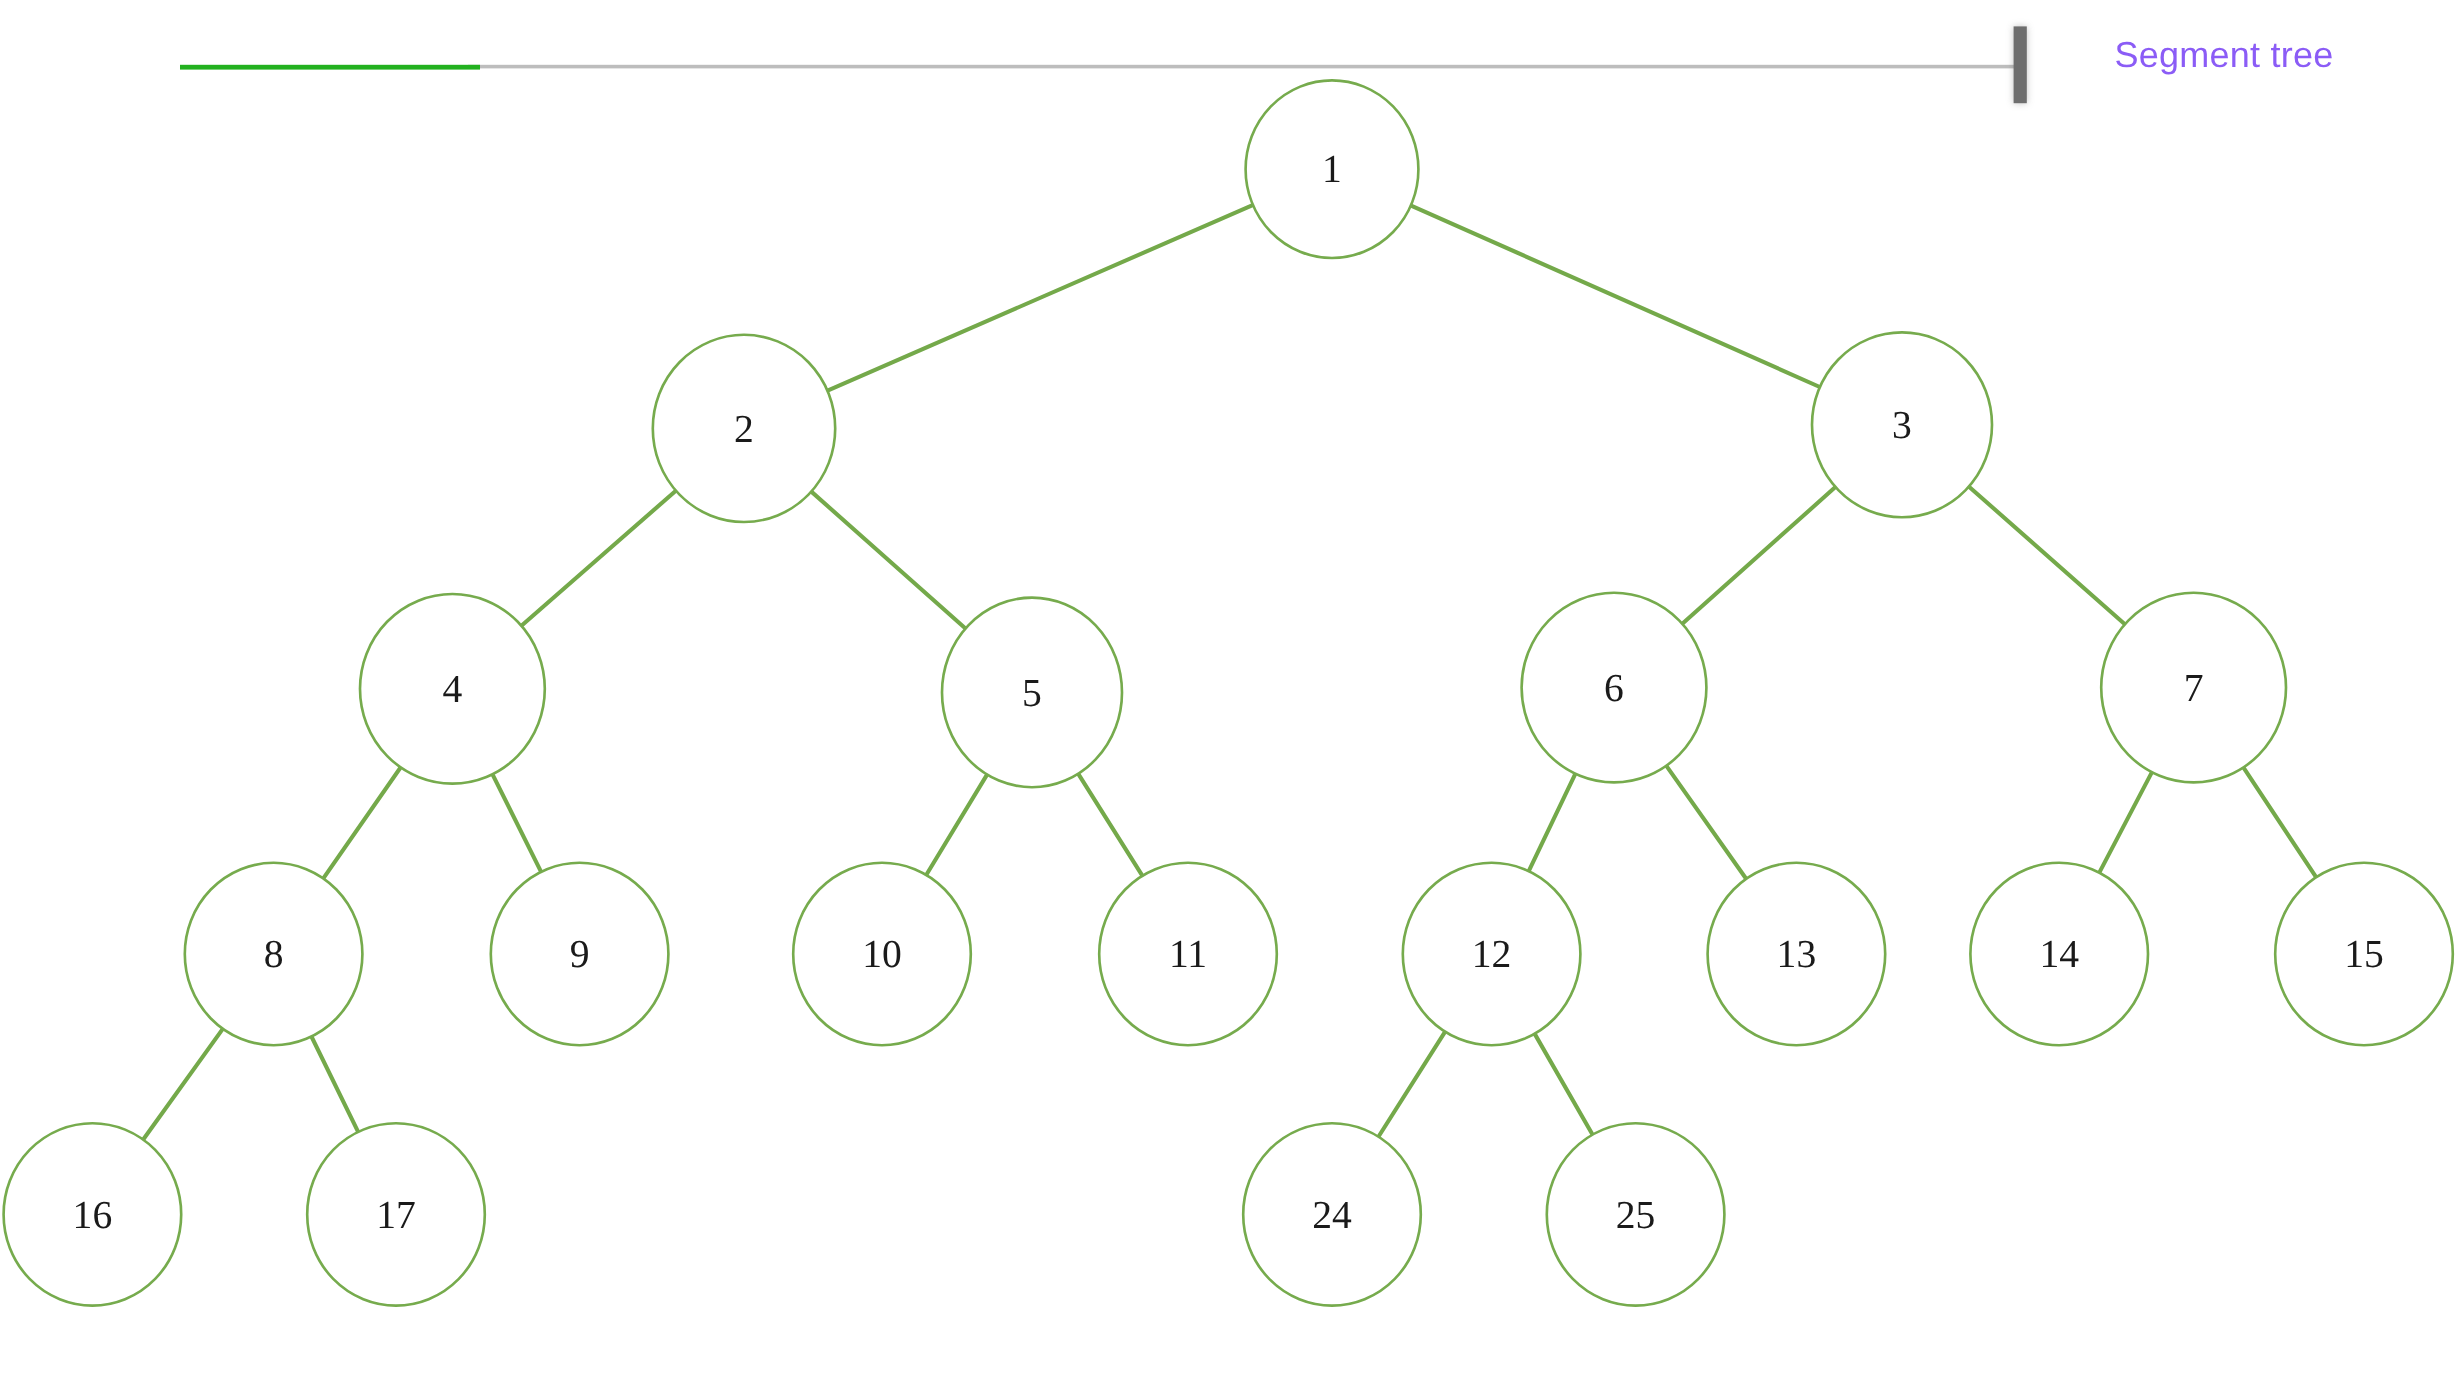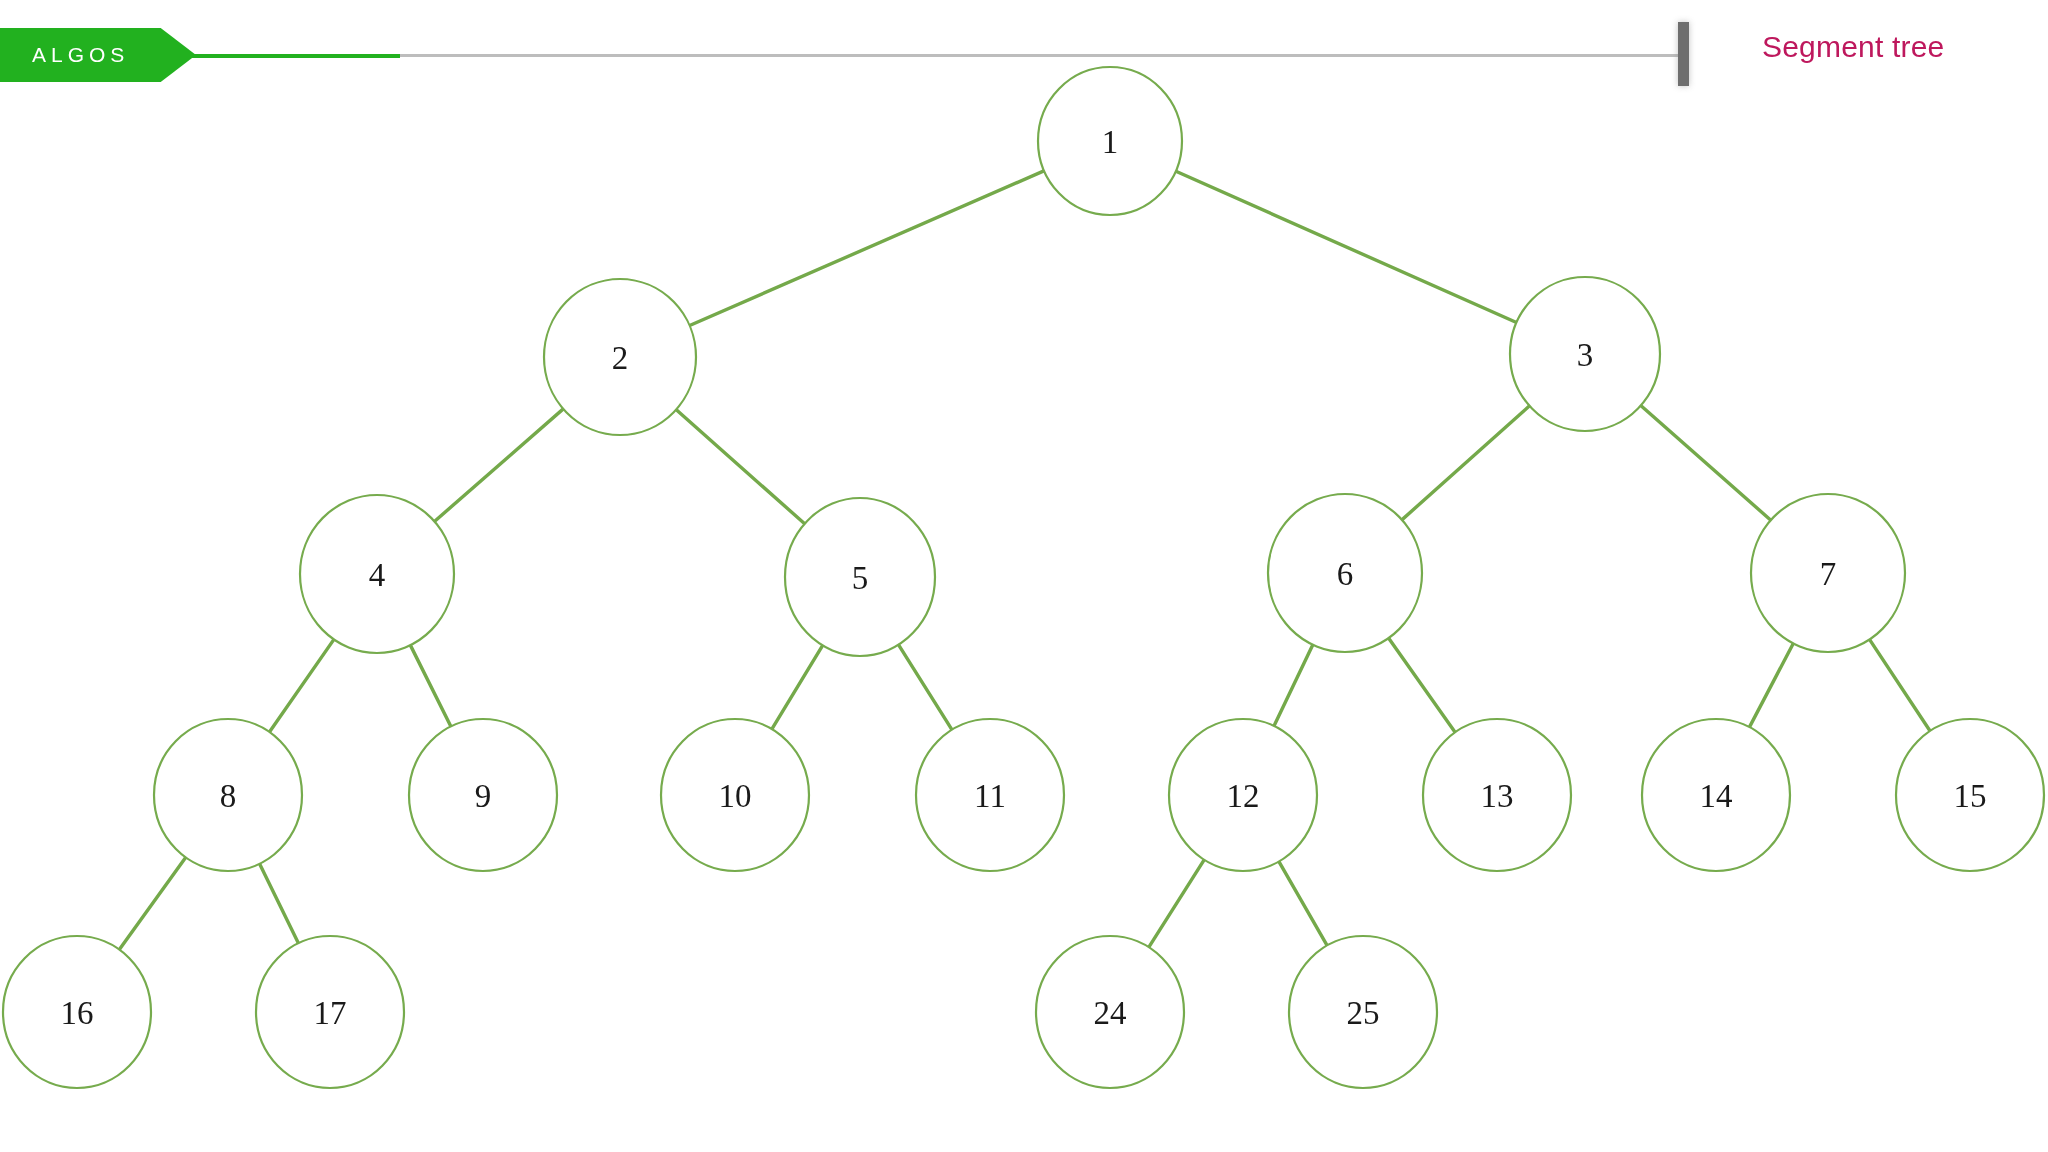--- a/index.html
+++ b/index.html
@@ -59,21 +59,21 @@
     letter-spacing: 5px;
     padding-left: 32px;
     font-weight: 400;
     font-family: "Liberation Sans", sans-serif;
   }
   #slide-kicker {
     position: absolute;
     left: 1762px;
     top: 30px;
     font-size: 30px;
-    color: #be185d;
+    color: #8b5cf6;
     letter-spacing: 0.2px;
     white-space: nowrap;
     font-family: "Liberation Sans", sans-serif;
   }
 
   
   #slide-title {
     position: absolute;
     left: 148px;
     top: 140px;
@@ -110,23 +110,20 @@
     font-size: 33px;
     text-anchor: middle;
     dominant-baseline: central;
   }
 </style>
 </head>
 <body>
 
 <div id="slide">
 
-  <div id="algos-badge">
-    <span class="algos-text">ALGOS</span>
-  </div>
 
   <div id="header-rule-gray"></div>
   <div id="header-rule-green"></div>
   <div id="header-marker"></div>
 
   <div id="slide-kicker">Segment tree</div>
 
 
   <svg id="tree-canvas" viewBox="0 0 2048 1152">
     <g id="edge-layer">

